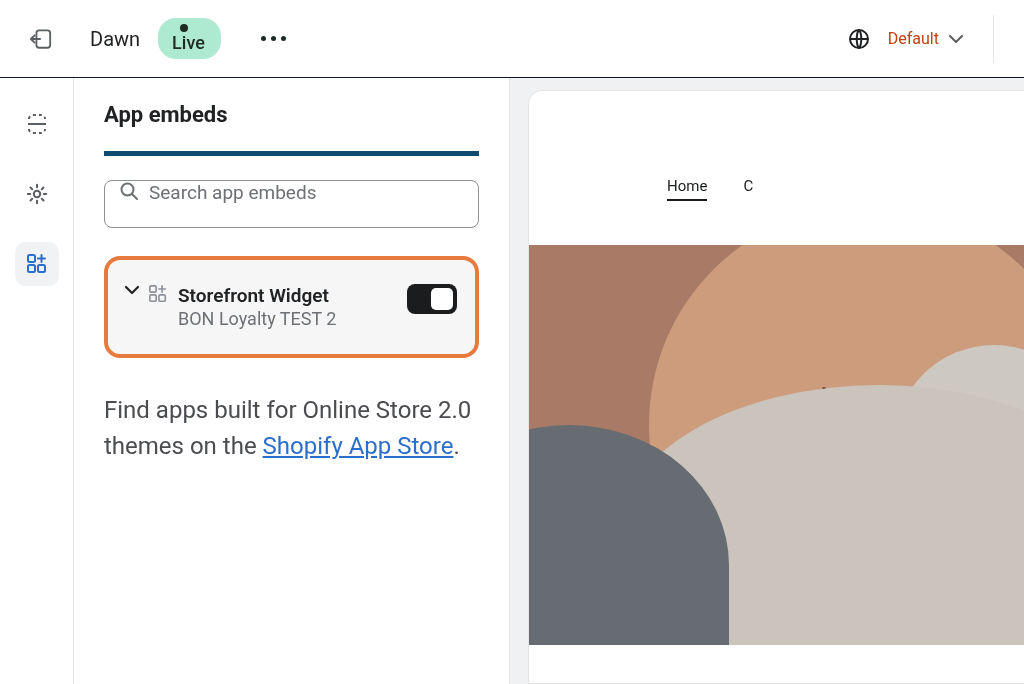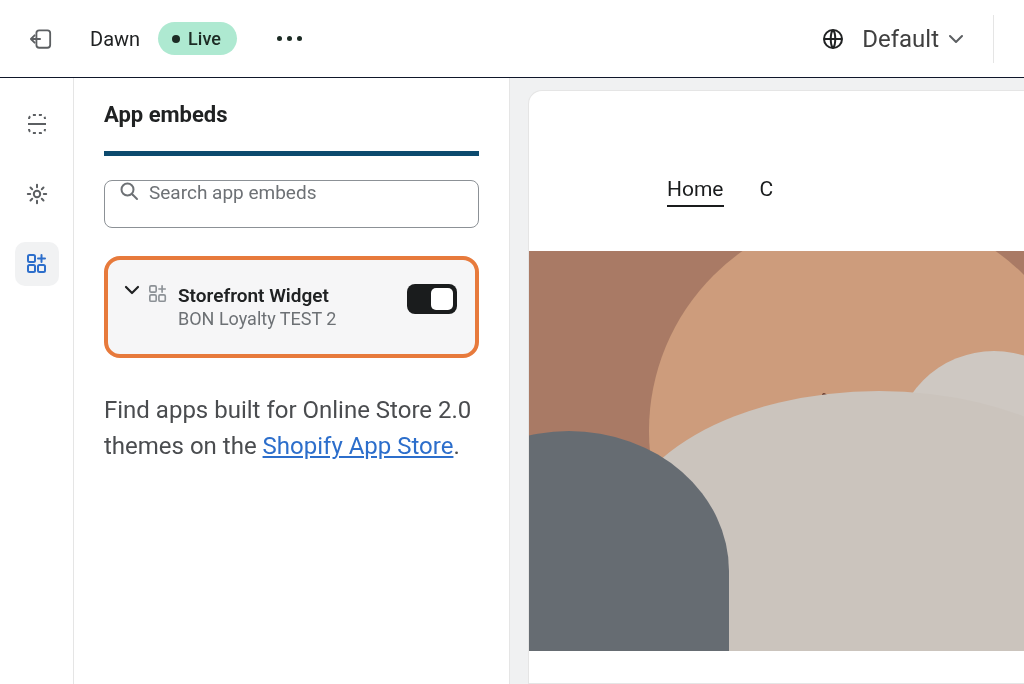--- a/index.html
+++ b/index.html
@@ -35,20 +35,21 @@
   }
   .live-badge {
     display: inline-flex;
     align-items: center;
     background: #aee9d1;
     color: #1c2b24;
     border-radius: 18px;
     padding: 6px 16px 6px 14px;
     font-size: 18px;
     font-weight: 500;
+    flex-direction: column;
   }
   .live-dot {
     width: 8px; height: 8px;
     background: #1c2b24;
     border-radius: 50%;
     margin-right: 8px;
   }
   .more-dots {
     margin-left: 40px;
     display: flex; gap: 5px;
@@ -60,22 +61,22 @@
     border-radius: 50%;
   }
   .topbar-spacer { flex: 1; }
   .globe-icon {
     width: 22px; height: 22px;
     display: inline-flex; align-items:center; justify-content:center;
     color: #202223;
     margin-right: 18px;
   }
   .locale {
-    font-size: 24px;
-    color: #404040;
+    font-size: 16px;
+    color: #c2410c;
     margin-right: 10px;
   }
   .chevron-down-sm {
     color: #5c5f62;
     margin-right: 30px;
   }
   .topbar-divider {
     width: 1px; height: 48px;
     background: #e5e5e5;
   }
@@ -217,21 +218,21 @@
   .store-title {
     font-family: Georgia, "Times New Roman", serif;
     font-size: 30px;
     color: #1a1c1d;
     letter-spacing: .5px;
   }
   .store-nav {
     margin-left: 60px;
     display: flex;
     gap: 36px;
-    font-size: 21px;
+    font-size: 15px;
     color: #1a1c1d;
   }
   .store-nav .active {
     border-bottom: 2px solid #1a1c1d;
     padding-bottom: 4px;
   }
   .hero {
     position: relative;
     height: 400px;
     background: #b2806a;

